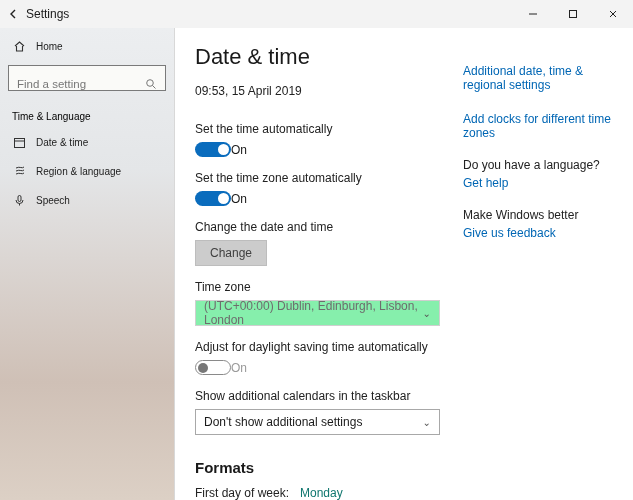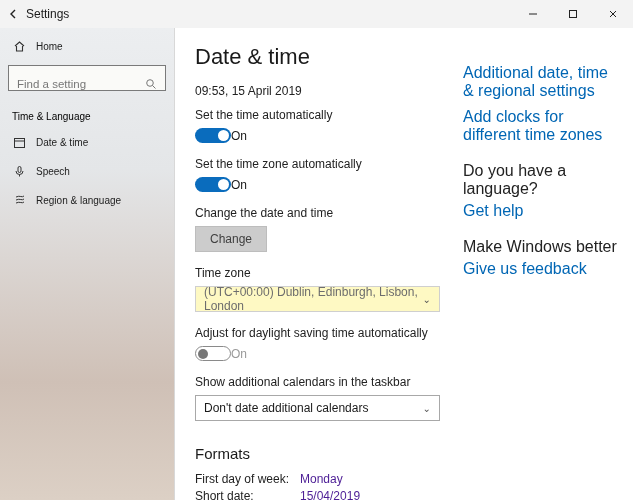--- a/index.html
+++ b/index.html
@@ -57,26 +57,26 @@
     overflow: hidden;
   }
   .main {
     flex: 1;
     padding: 16px 10px 16px 20px;
     overflow-y: auto;
   }
   .rightcol {
     width: 170px;
     padding: 36px 12px 0 0;
-    font-size: 16px;
+    font-size: 12px;
   }
   .rightcol .rlabel { color:#222; margin-top:18px; margin-bottom:4px; }
   .rightcol .rlink { color:#0066b4; margin-bottom:4px; display:block; }
   h1.page-title { font-size: 22px; font-weight: 400; margin-bottom: 14px; }
-  h2.subhead { font-size: 15px; font-weight: 400; margin-top: 24px; margin-bottom: 10px; }
+  h2.subhead { font-size: 15px; font-weight: 700; margin-top: 24px; margin-bottom: 10px; }
   .field { margin-bottom: 14px; font-size: 12px; }
   .field-label { margin-bottom: 6px; color:#222; }
   .toggle { display: flex; align-items: center; }
   .toggle-track {
     width: 36px; height: 15px; border-radius: 8px; position: relative;
   }
   .toggle-on .toggle-track { background:#0a6cbd; }
   .toggle-on .toggle-thumb {
     position:absolute; right:2px; top:2px; width:11px; height:11px; border-radius:50%; background:#fff;
   }
@@ -87,28 +87,28 @@
   .disabled { color:#9a9a9a; }
   .btn {
     display:inline-block; padding:5px 14px; font-size:12px;
     background:#ccc; border:1px solid #bdbdbd; color:#404040;
   }
   .select {
     display:flex; align-items:center; justify-content:space-between;
     border:1px solid #a8a8a8; height:26px; padding:0 8px; font-size:12px;
     background:#fff;
   }
-  .select.disabled { background:#fef9c3; color:#6d6d6d; border-color:#cfcfcf; }
+  .select.disabled { background:#86efac; color:#6d6d6d; border-color:#cfcfcf; }
   .select .chev { font-size:10px; color:#555; }
   .wide { width: 245px; }
   .formats-list { font-size:12px; }
   .formats-list .frow { display:flex; margin-bottom:3px; }
   .formats-list .fk { width:105px; color:#222; }
-  .formats-list .fv { color:#4c1d95; }
-  .timestamp { font-size:12px; color:#222; margin-bottom:10px; }
+  .formats-list .fv { color:#0f766e; }
+  .timestamp { font-size:12px; color:#222; margin-bottom:24px; }
   svg { display:block; }
 </style>
 </head>
 <body>
 
 <div class="window">
   <div class="titlebar">
     <div class="titlebar-left">
       <span class="ic">
         <svg width="12" height="12" viewBox="0 0 12 12">
@@ -165,34 +165,34 @@
               <rect x="1.5" y="2.5" width="10" height="9" stroke="#333" fill="none"></rect>
               <line x1="1.5" y1="5" x2="11.5" y2="5" stroke="#333"></line>
             </svg>
         </span>
         <span>Date &amp; time</span>
       </div>
 
       <div class="side-row">
         <span class="ic">
           <svg width="13" height="13" viewBox="0 0 13 13">
+              <path d="M3 3 C7 1 9 4 11 2 M3 6 C7 4 9 7 11 5 M3 9 C7 7 9 10 11 8" stroke="#333" fill="none" stroke-width="1"></path>
+            </svg>
+        </span>
+        <span>Region &amp; language</span>
+      </div>
+
+      <div class="side-row">
+        <span class="ic">
+          <svg width="13" height="13" viewBox="0 0 13 13">
               <rect x="5" y="1.5" width="3" height="6" rx="1.5" stroke="#333" fill="none"></rect>
               <path d="M3 6 A3.5 3.5 0 0 0 10 6 M6.5 9.5 V11.5" stroke="#333" fill="none"></path>
             </svg>
         </span>
         <span>Speech</span>
-      </div>
-
-      <div class="side-row">
-        <span class="ic">
-          <svg width="13" height="13" viewBox="0 0 13 13">
-              <path d="M3 3 C7 1 9 4 11 2 M3 6 C7 4 9 7 11 5 M3 9 C7 7 9 10 11 8" stroke="#333" fill="none" stroke-width="1"></path>
-            </svg>
-        </span>
-        <span>Region &amp; language</span>
       </div>
     </div>
 
     <div class="content">
       <div class="main">
         <h1 class="page-title">Date &amp; time</h1>
         <div class="timestamp">09:53, 15 April 2019</div>
 
         <div class="field">
           <div class="field-label">Set the time automatically</div>
@@ -233,21 +233,21 @@
             <div class="toggle-track">
                 <div class="toggle-thumb"></div>
               </div>
             <span>On</span>
           </div>
         </div>
 
         <div class="field">
           <div class="field-label">Show additional calendars in the taskbar</div>
           <div class="select wide">
-            <span>Don't date additional calendars</span>
+            <span>Don't show additional settings</span>
             <span class="chev">⌄</span>
           </div>
         </div>
 
         <h2 class="subhead">Formats</h2>
         <div class="formats-list">
           <div class="frow">
               <div class="fk">First day of week:</div>
               <div class="fv">Monday</div>
             </div>
@@ -255,21 +255,21 @@
               <div class="fk">Short date:</div>
               <div class="fv">15/04/2019</div>
             </div>
 
         </div>
 
       </div>
 
       <div class="rightcol">
         <span class="rlink">Additional date, time &amp; regional settings</span>
-        <span class="rlink" style="margin-top:8px">Add clocks for different time zones</span>
+        <span class="rlink" style="margin-top:20px">Add clocks for different time zones</span>
         <div class="rlabel">Do you have a language?</div>
         <span class="rlink">Get help</span>
         <div class="rlabel">Make Windows better</div>
         <span class="rlink">Give us feedback</span>
       </div>
     </div>
   </div>
 </div>
 
 </body></html>

